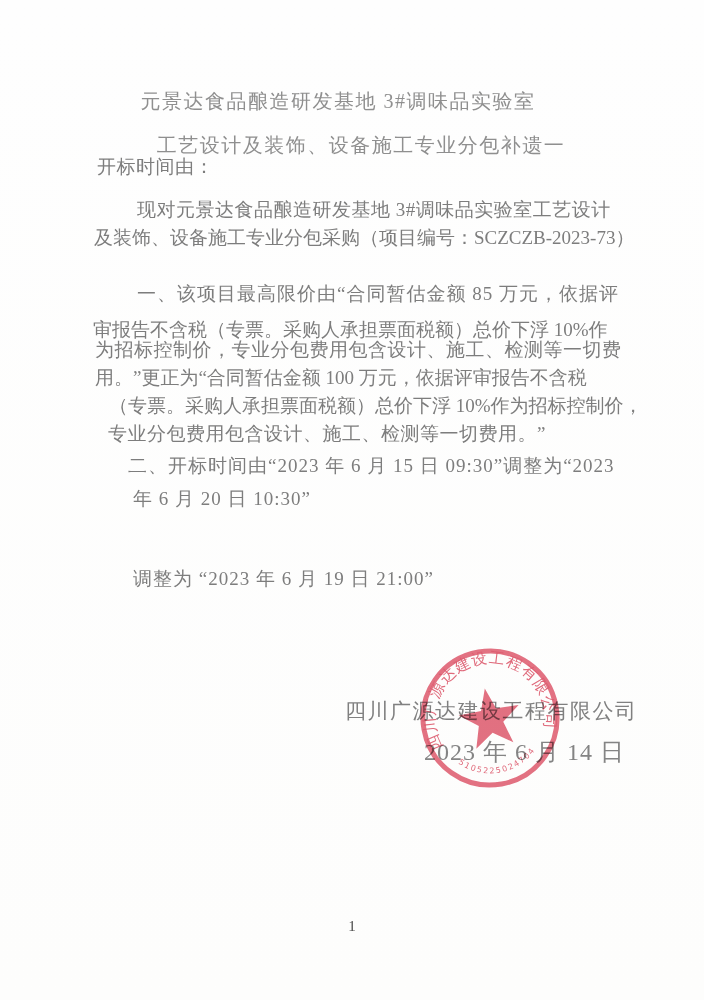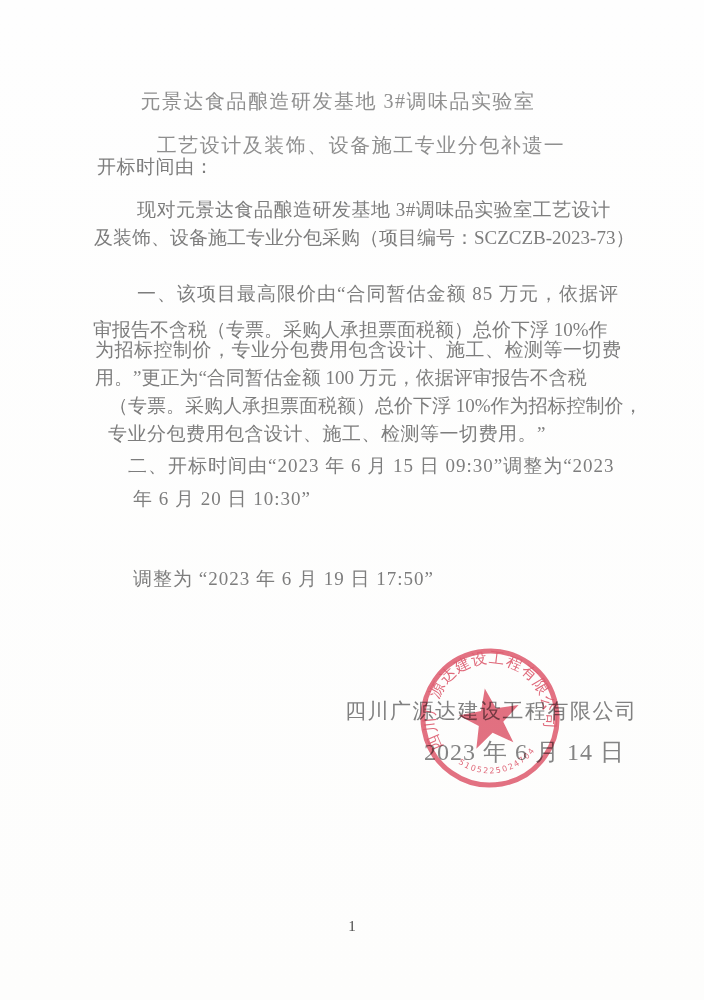--- a/index.html
+++ b/index.html
@@ -71,21 +71,21 @@
   <div class="ln" style="top:281px; left:137px; letter-spacing:1px;">一、该项目最高限价由“合同暂估金额 85 万元，依据评</div>
   <div class="ln" style="top:297px; left:93px; letter-spacing:0;margin-top:20px;">审报告不含税（专票。采购人承担票面税额）总价下浮 10%作</div>
   <div class="ln" style="top:337px; left:95px;">为招标控制价，专业分包费用包含设计、施工、检测等一切费</div>
   <div class="ln" style="top:365px; left:95px; letter-spacing:0;">用。”更正为“合同暂估金额 100 万元，依据评审报告不含税</div>
   <div class="ln" style="top:393px; left:109px; letter-spacing:0;">（专票。采购人承担票面税额）总价下浮 10%作为招标控制价，</div>
   <div class="ln" style="top:421px; left:108px;text-align:right;">专业分包费用包含设计、施工、检测等一切费用。”</div>
 
   <div class="ln" style="top:453px; left:128px; letter-spacing:1px;">二、开标时间由“2023 年 6 月 15 日 09:30”调整为“2023</div>
   <div class="ln" style="top:486px; left:133px; letter-spacing:1px;">年 6 月 20 日 10:30”</div>
 
-  <div class="ln" style="top:566px; left:133px; letter-spacing:1px;">调整为 “2023 年 6 月 19 日 17:50”</div>
+  <div class="ln" style="top:566px; left:133px; letter-spacing:1px;">调整为 “2023 年 6 月 19 日 21:00”</div>
 
   <div class="ln sig-company" style="top:697px; left:345px;">四川广源达建设工程有限公司</div>
   <div class="ln sig-date" style="top:736px; left:424px;">2023 年 6 月 14 日</div>
 
   <svg class="seal" viewBox="-78 -78 156 156">
     <defs>
       <path id="ringTextPath" d="M -48 27 A 55 55 0 1 1 48 27" fill="none"></path>
       <path id="serialPath" d="M -42 36 A 55 55 0 0 0 42 36" fill="none"></path>
     </defs>
 

